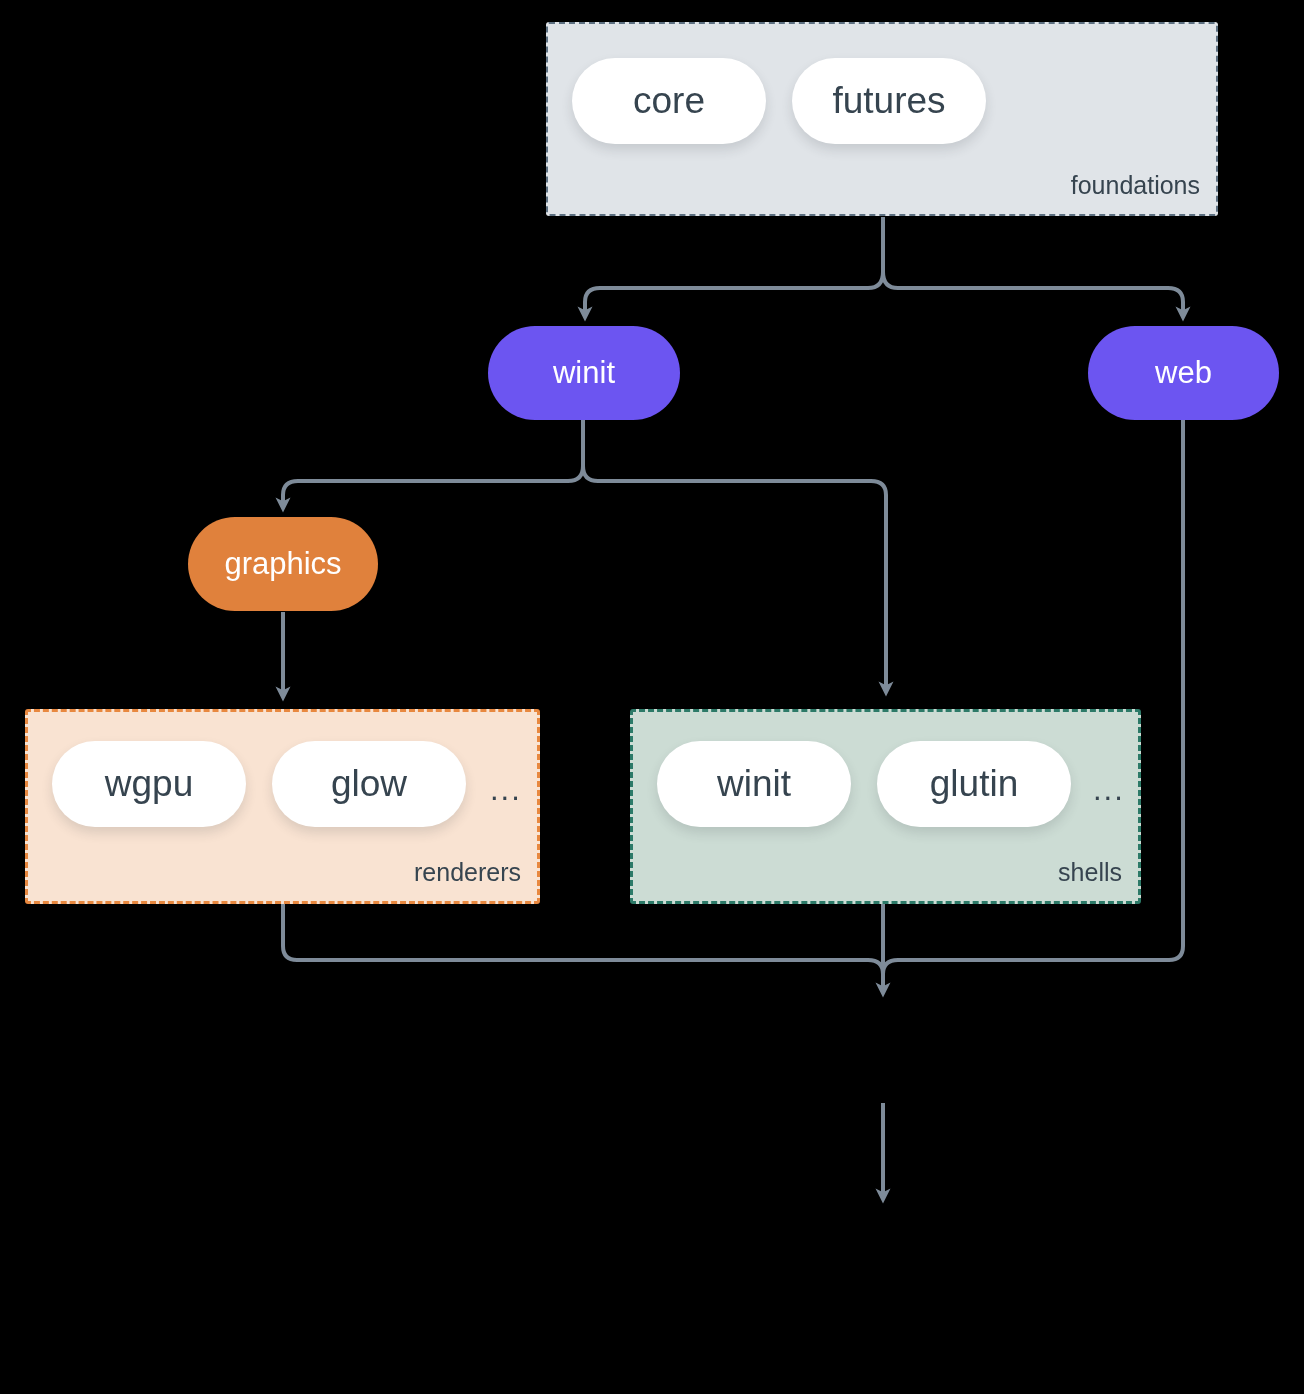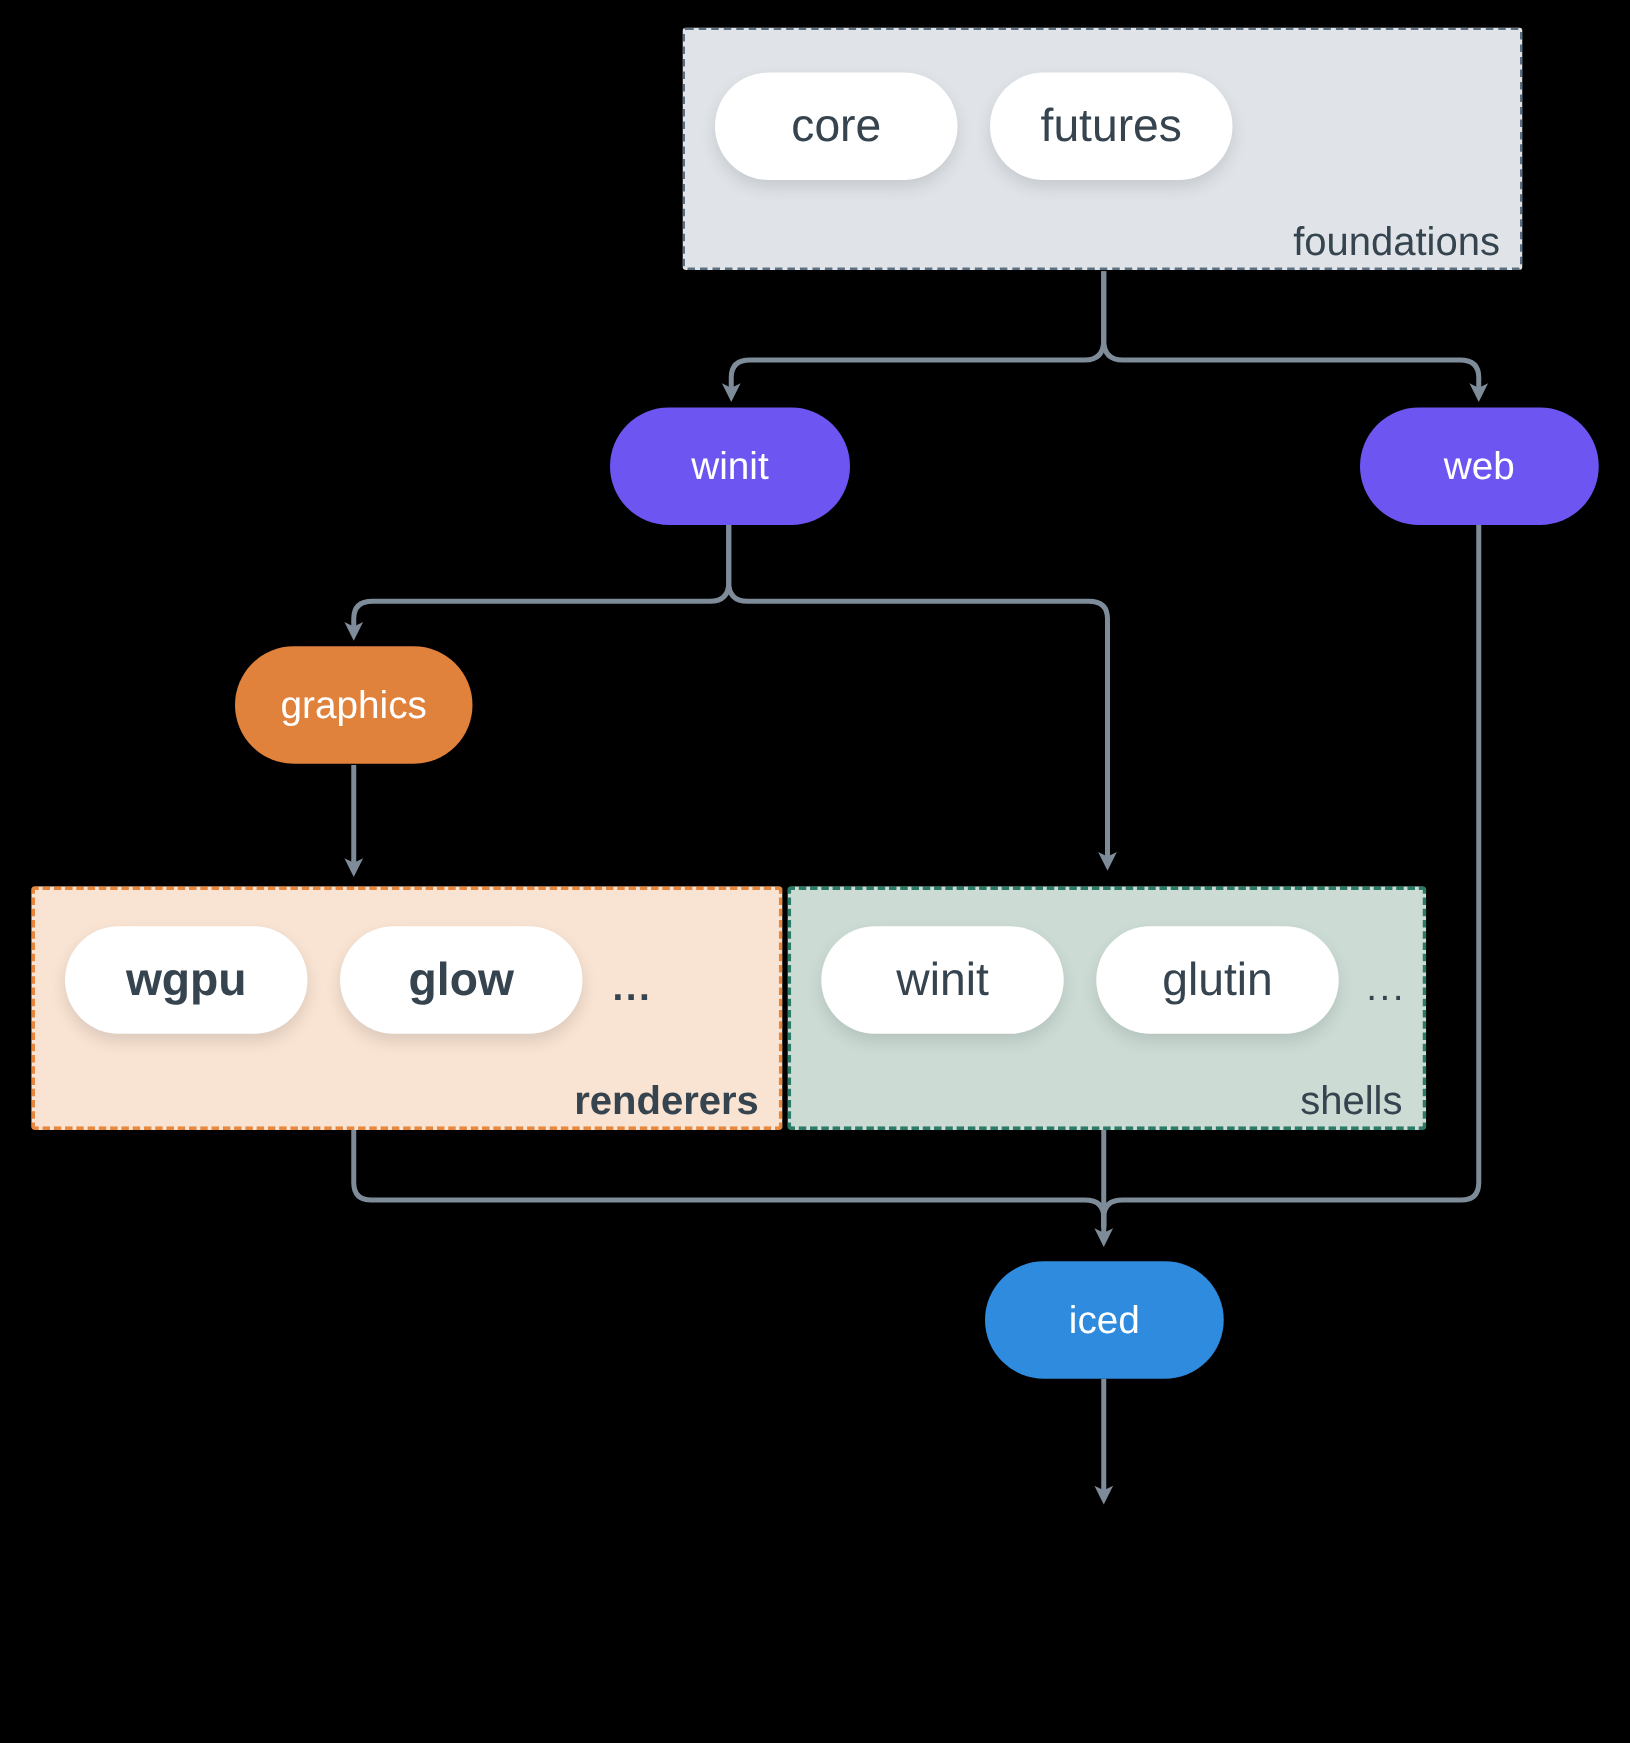--- a/index.html
+++ b/index.html
@@ -15,24 +15,23 @@
     position:absolute;
     box-sizing:border-box;
     border-radius:3px;
   }
   .group.foundations{
     left:546px;top:22px;width:672px;height:194px;
     background:var(--foundations-fill);
     border:2px dashed var(--foundations-border);
   }
   .group.renderers{
-    left:25px;top:709px;width:601px;height:195px;
+    left:25px;top:709px;width:515px;height:195px;
     background:var(--renderers-fill);
     border:3px dashed var(--renderers-border);
-    font-weight:bold;
   }
   .group.shells{
     left:630px;top:709px;width:511px;height:195px;
     background:var(--shells-fill);
     border:3px dashed var(--shells-border);
   }
   .pill{
     position:absolute;
     background:var(--pill-white);
     border-radius:60px;
@@ -45,22 +44,22 @@
   .p1{left:24px;} .p2{left:244px;} .p3{left:463px;}
   .group.foundations .pill{top:34px;}
   .ellipsis{
     position:absolute;top:60px;
     font-size:31px;color:var(--text-dark);
     letter-spacing:2px;
   }
   .group.renderers .ellipsis{left:462px;}
   .group.shells .ellipsis{left:460px;}
   .group-label{
-    position:absolute;right:16px;bottom:2px;
-    font-size:32px;color:var(--text-dark);margin-top:44px;
+    position:absolute;right:16px;bottom:14px;
+    font-size:25px;color:var(--text-dark);margin-top:44px;
   }
   .node{
     position:absolute;
     border-radius:60px;
     display:flex;align-items:center;justify-content:center;
     font-size:31px;color:#fff;
     width:192px;height:94px;
   }
   .node.native{left:488px;top:326px;background:var(--purple);}
   .node.web{left:1088px;top:326px;width:191px;background:var(--purple);}
@@ -120,16 +119,15 @@
     <div class="group-label">renderers</div>
   </div>
 
   <div class="group shells">
     <div class="pill p1">winit</div>
     <div class="pill p2">glutin</div>
     <div class="ellipsis">...</div>
     <div class="group-label">shells</div>
   </div>
 
-  <div class="node iced">iced</div>
 
 
 </div>
 
 </body></html>

